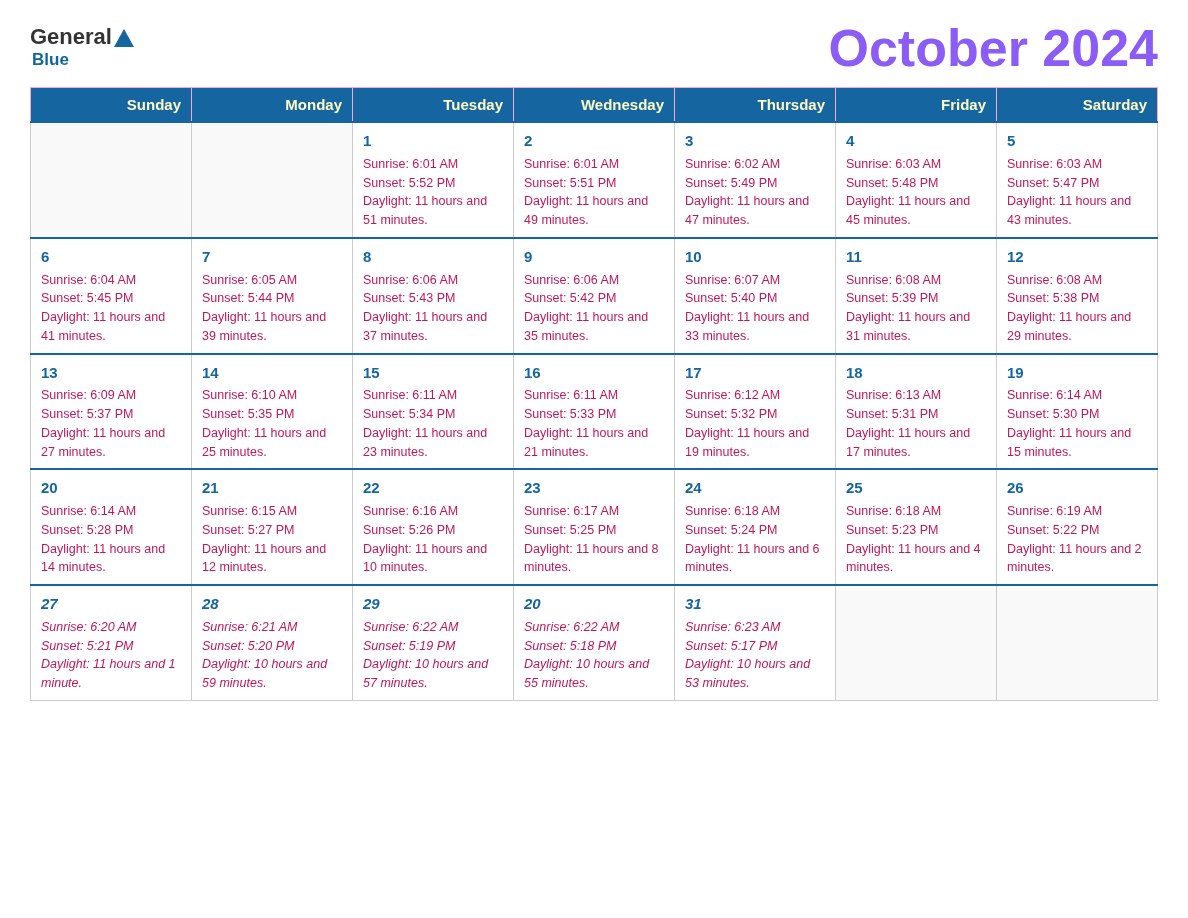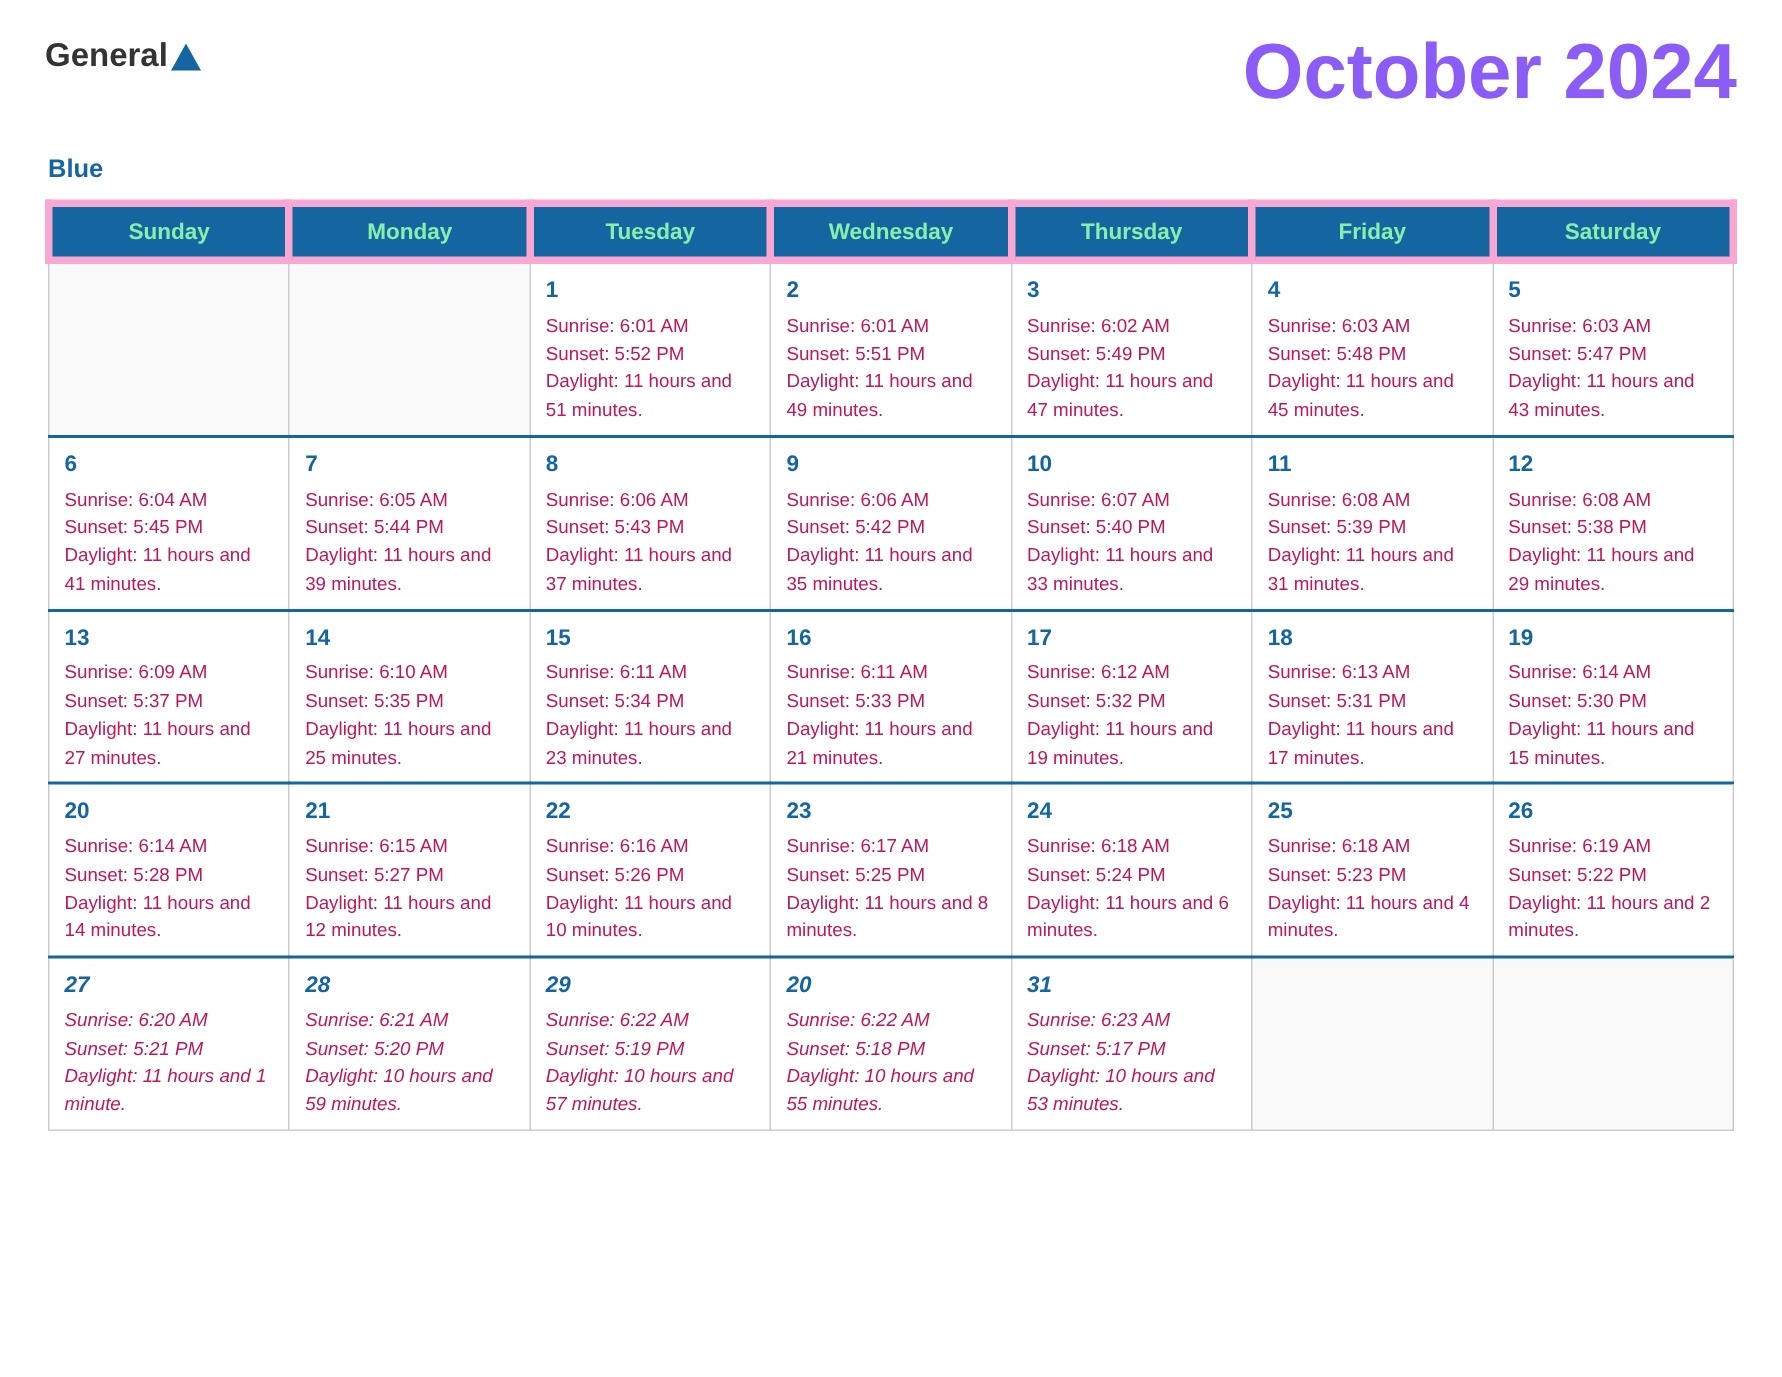--- a/index.html
+++ b/index.html
@@ -15,21 +15,20 @@
       display: flex;
       justify-content: space-between;
       align-items: flex-start;
       margin-bottom: 8px;
     }
     .logo {
       display: flex;
       flex-direction: column;
       align-items: flex-start;
       padding-top: 6px;
-      gap: 39px;
     }
     .logo-text {
       display: flex;
       align-items: center;
       font-size: 22px;
       font-weight: bold;
       color: #333;
       line-height: 1;
     }
     .logo-general { color: #333; font-weight: bold; }
@@ -41,21 +40,21 @@
       border-bottom: 18px solid #1565a0;
       display: inline-block;
       margin-left: 2px;
       margin-bottom: -2px;
     }
     .logo-sub {
       color: #1565a0;
       font-size: 17px;
       font-weight: bold;
       margin-left: 2px;
-      margin-top: 16px;
+      margin-top: 2px;
     }
     .title-block {
       text-align: right;
     }
     .title-month {
       font-size: 52px;
       font-weight: bold;
       color: #8b5cf6;
       line-height: 1.1;
     }
@@ -64,26 +63,26 @@
       color: #444;
       margin-top: 4px;
     }
     .calendar {
       width: 100%;
       border-collapse: collapse;
       margin-top: 10px;
     }
     .calendar th {
       background-color: #1565a0;
-      color: #86efac;
+      color: #fef9c3;
       font-size: 15px;
       font-weight: bold;
       padding: 8px 10px;
-      text-align: center;
-      border: 5px solid #f9a8d4;
+      text-align: right;
+      border: 1px solid #f9a8d4;
     }
     .calendar td {
       vertical-align: top;
       border: 1px solid #ccc;
       padding: 7px 10px;
       width: 14.28%;
       min-height: 110px;
       height: 110px;
       font-size: 13px;
       color: #222;

